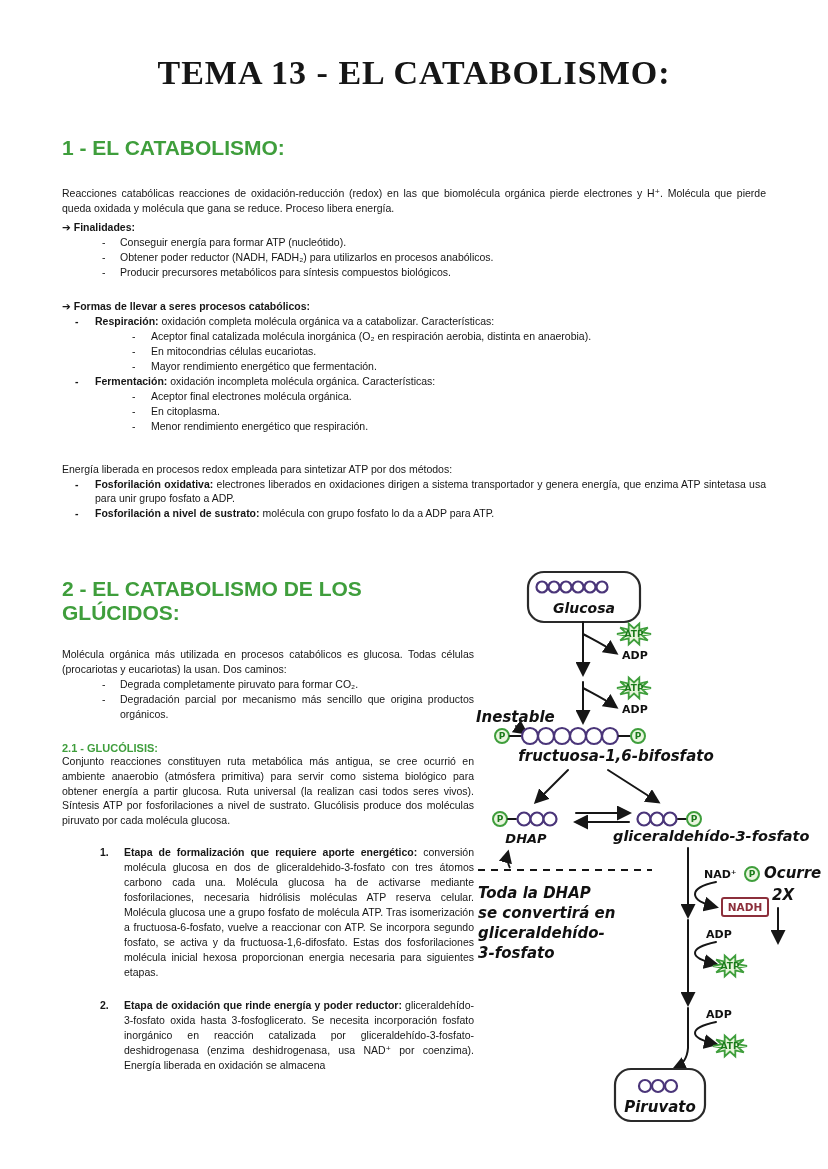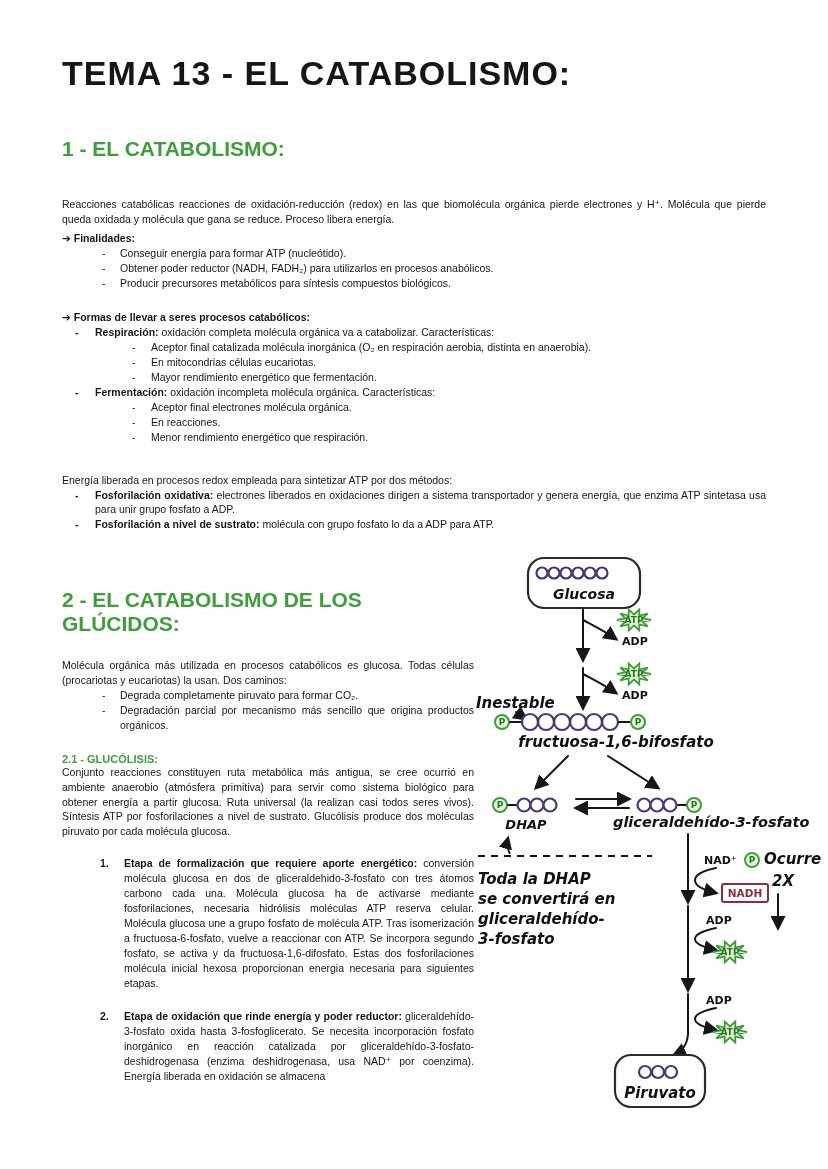--- a/index.html
+++ b/index.html
@@ -1,46 +1,46 @@
 <!DOCTYPE html>
 <html><head>
 <meta charset="utf-8">
 <style>
   *{margin:0;padding:0;box-sizing:border-box}
   html,body{background:#fff}
   .page{position:relative;width:828px;height:1169px;background:#fff;overflow:hidden;
         font-family:"Liberation Sans","DejaVu Sans",sans-serif;color:#161616;
         padding:0 62px}
-  .title{font-family:Liberation Sans, sans-serif;font-weight:bold;
-         font-size:34px;letter-spacing:1px;text-align:left;margin-top:54px}
+  .title{font-family:Liberation Serif, serif;font-weight:bold;
+         font-size:34px;letter-spacing:1px;text-align:center;margin-top:54px}
   .sec-h{color:#3f9e3c;font-weight:bold;font-size:21px}
   .s1h{margin-top:44px}
   .sub-h{color:#3f9e3c;font-weight:bold;font-size:11px;margin-top:20px}
   .bt{font-size:10.5px;line-height:1.42;text-align:justify}
-  .intro1{margin-top:36px}
+  .intro1{margin-top:26px}
   .arrow-label{font-weight:bold;font-size:10.5px;line-height:1.42;margin-top:20px}
   .fin-label{margin-top:4px}
   .li{display:flex;font-size:10.5px;line-height:1.42}
   .li .dash{flex:none;width:18px}
   .li .txt{text-align:justify;flex:1}
   .lvl-a{margin-left:40px}
   .lvl-b{margin-left:13px}
   .lvl-b .dash{font-weight:bold;width:20px}
   .lvl-c{margin-left:70px}
   .lvl-c .dash{width:19px}
   .b{font-weight:bold}
   .energia{margin-top:28px}
   .sec2{margin-top:56px;width:412px}
   .sec2 .intro{margin-top:22px}
   .etapa{display:flex;margin-left:38px;font-size:10.5px;line-height:1.42}
   .etapa .num{flex:none;width:24px;font-weight:bold}
   .etapa .etext{flex:1;text-align:justify}
   .etapa1{margin-top:17px}
   .etapa2{margin-top:19px}
-  .diagram{position:absolute;left:476px;top:550px;width:352px;height:592px}
+  .diagram{position:absolute;left:476px;top:564px;width:352px;height:592px}
   svg text{font-family:"DejaVu Sans",sans-serif;fill:#111}
   .hand{font-style:italic;font-weight:bold}
   .note{font-style:italic;font-weight:bold;font-size:15px}
   .small-b{font-weight:bold;font-size:11px}
   .pc{stroke:#3f9e3c;stroke-width:2;fill:#eaf6df}
   .pt{font-weight:bold;font-size:9px;fill:#1a7a1a;text-anchor:middle}
   .sugar{stroke:#4a3579;stroke-width:2.2;fill:#fff}
   .box{stroke:#2a2a2a;stroke-width:2.2;fill:#fff}
   .ln{stroke:#161616;stroke-width:2;fill:none;stroke-linecap:round}
   .dashln{stroke:#161616;stroke-width:1.8;fill:none;stroke-dasharray:7 6}
@@ -92,21 +92,21 @@
   <div class="li lvl-b">
       <span class="dash">-</span>
       <span class="txt"><span class="b">Fermentación:</span><span> oxidación incompleta molécula orgánica. Características:</span></span>
     </div>
   <div class="li lvl-c">
       <span class="dash">-</span>
       <span class="txt">Aceptor final electrones molécula orgánica.</span>
     </div>
   <div class="li lvl-c">
       <span class="dash">-</span>
-      <span class="txt">En reacciones.</span>
+      <span class="txt">En citoplasma.</span>
     </div>
   <div class="li lvl-c">
       <span class="dash">-</span>
       <span class="txt">Menor rendimiento energético que respiración.</span>
     </div>
 
   <div class="bt energia">Energía liberada en procesos redox empleada para sintetizar ATP por dos métodos:</div>
   <div class="li lvl-b">
       <span class="dash">-</span>
       <span class="txt"><span class="b">Fosforilación oxidativa:</span><span> electrones liberados en oxidaciones dirigen a sistema transportador y genera energía, que enzima ATP sintetasa usa para unir grupo fosfato a ADP.</span></span>

